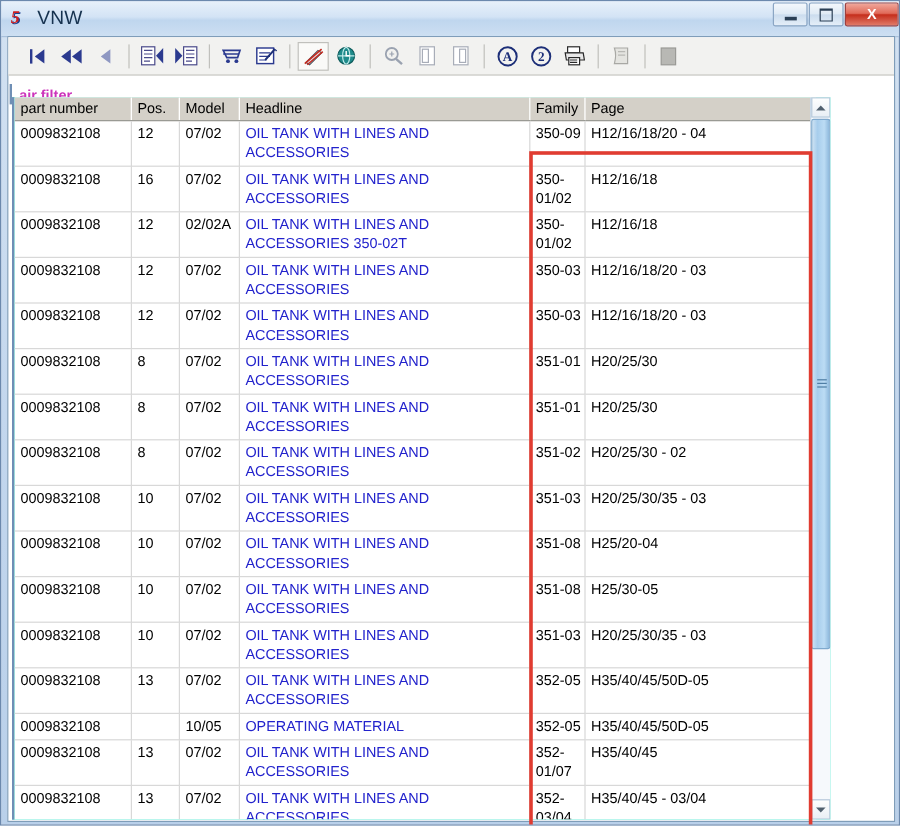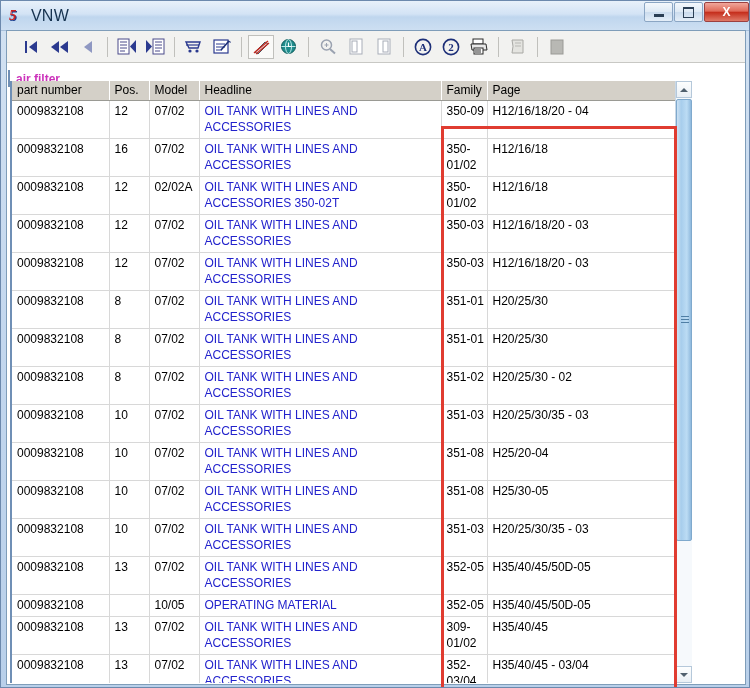--- a/index.html
+++ b/index.html
@@ -453,21 +453,21 @@
                 <td>10/05</td>
                 <td class="hl">OPERATING MATERIAL</td>
                 <td>352-05</td>
                 <td>H35/40/45/50D-05</td>
               </tr>
               <tr>
                 <td>0009832108</td>
                 <td>13</td>
                 <td>07/02</td>
                 <td class="hl">OIL TANK WITH LINES AND ACCESSORIES</td>
-                <td>309-01/02</td>
+                <td>352-01/07</td>
                 <td>H35/40/45</td>
               </tr>
               <tr>
                 <td>0009832108</td>
                 <td>13</td>
                 <td>07/02</td>
                 <td class="hl">OIL TANK WITH LINES AND ACCESSORIES</td>
                 <td>352-03/04</td>
                 <td>H35/40/45 - 03/04</td>
               </tr>

